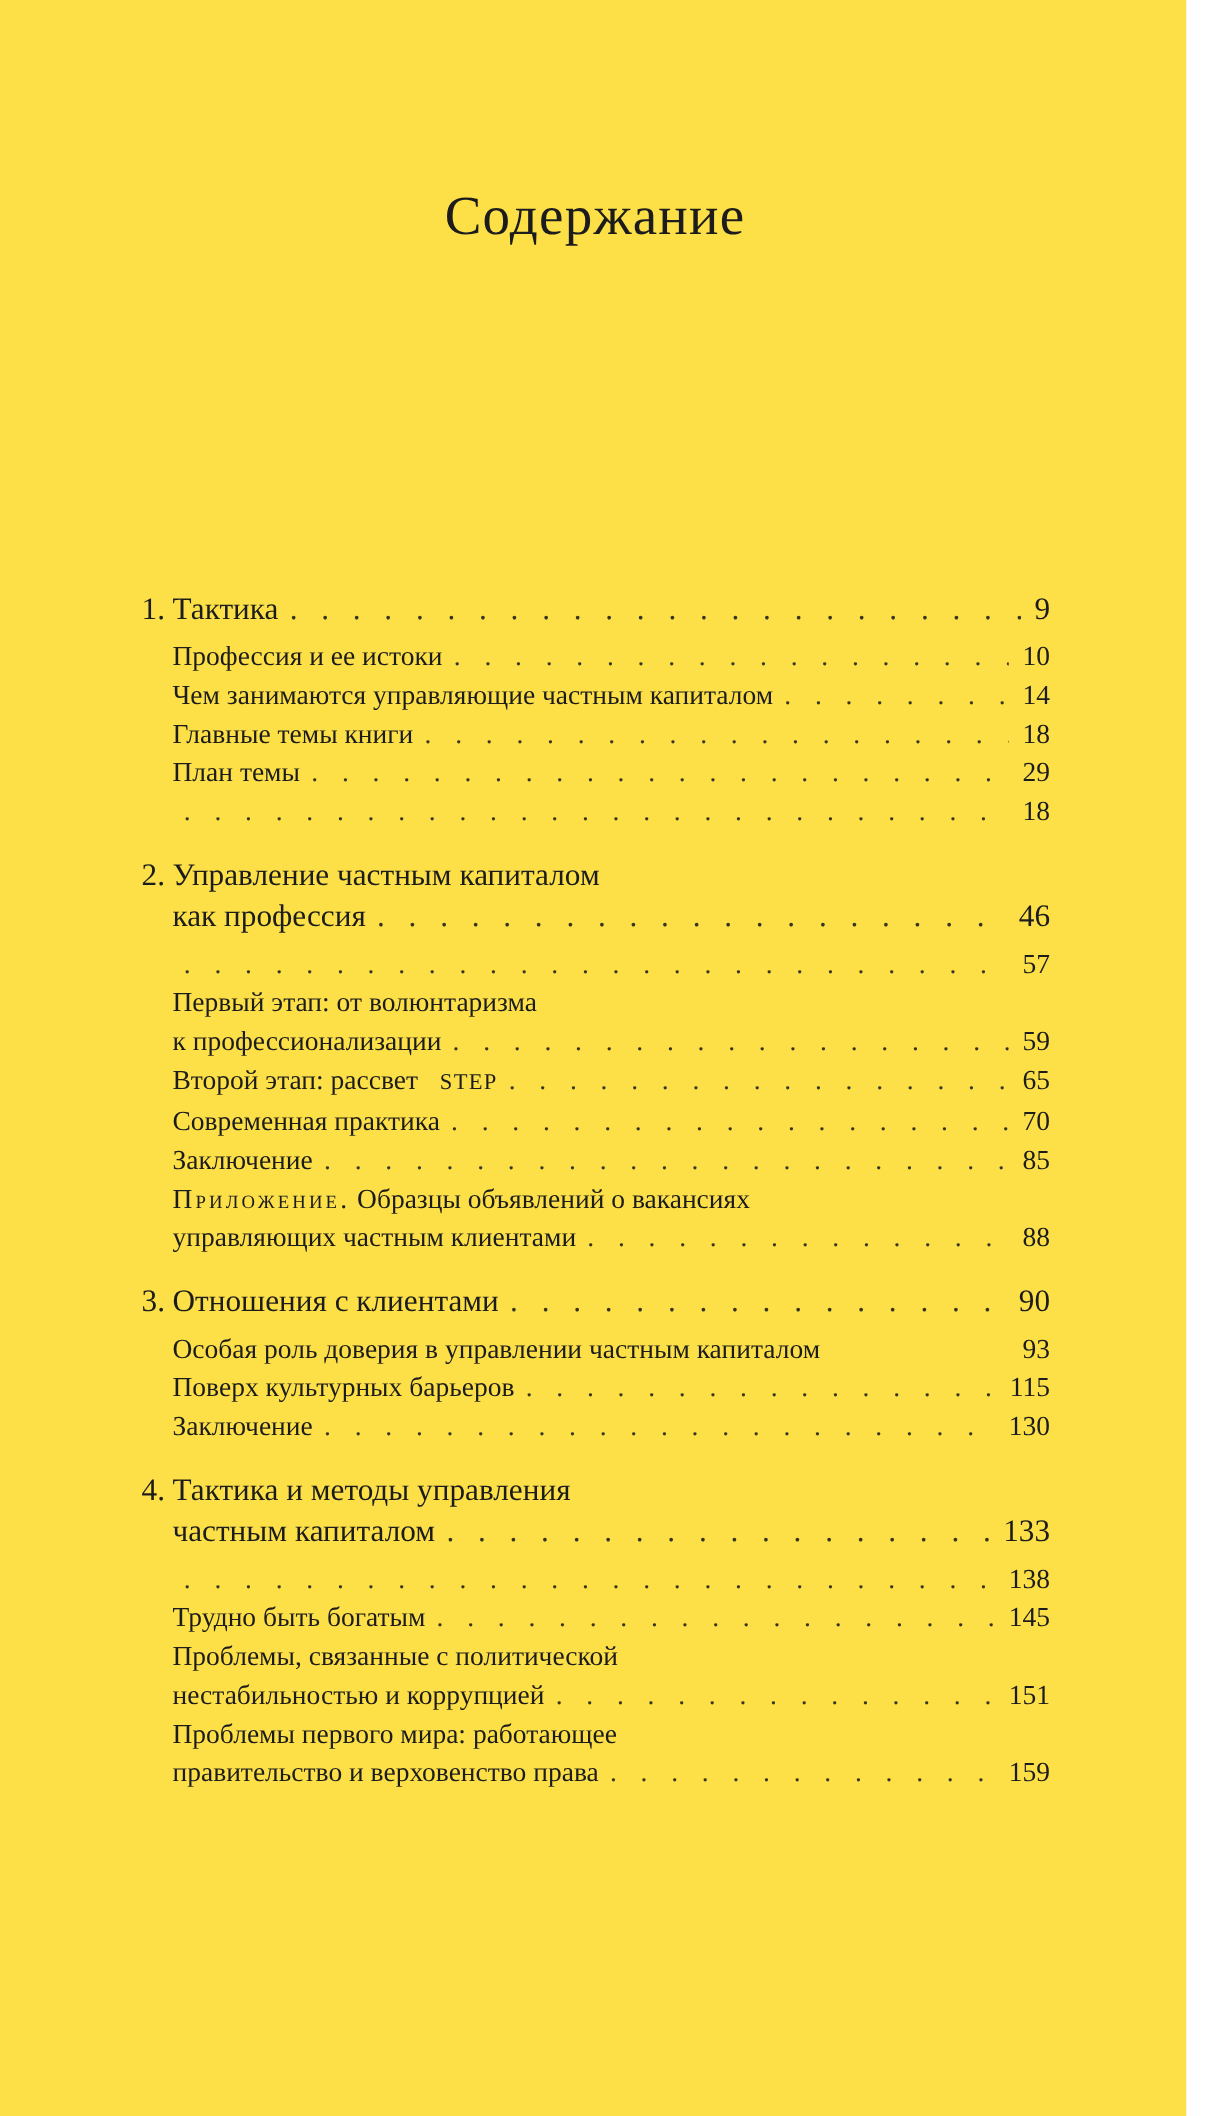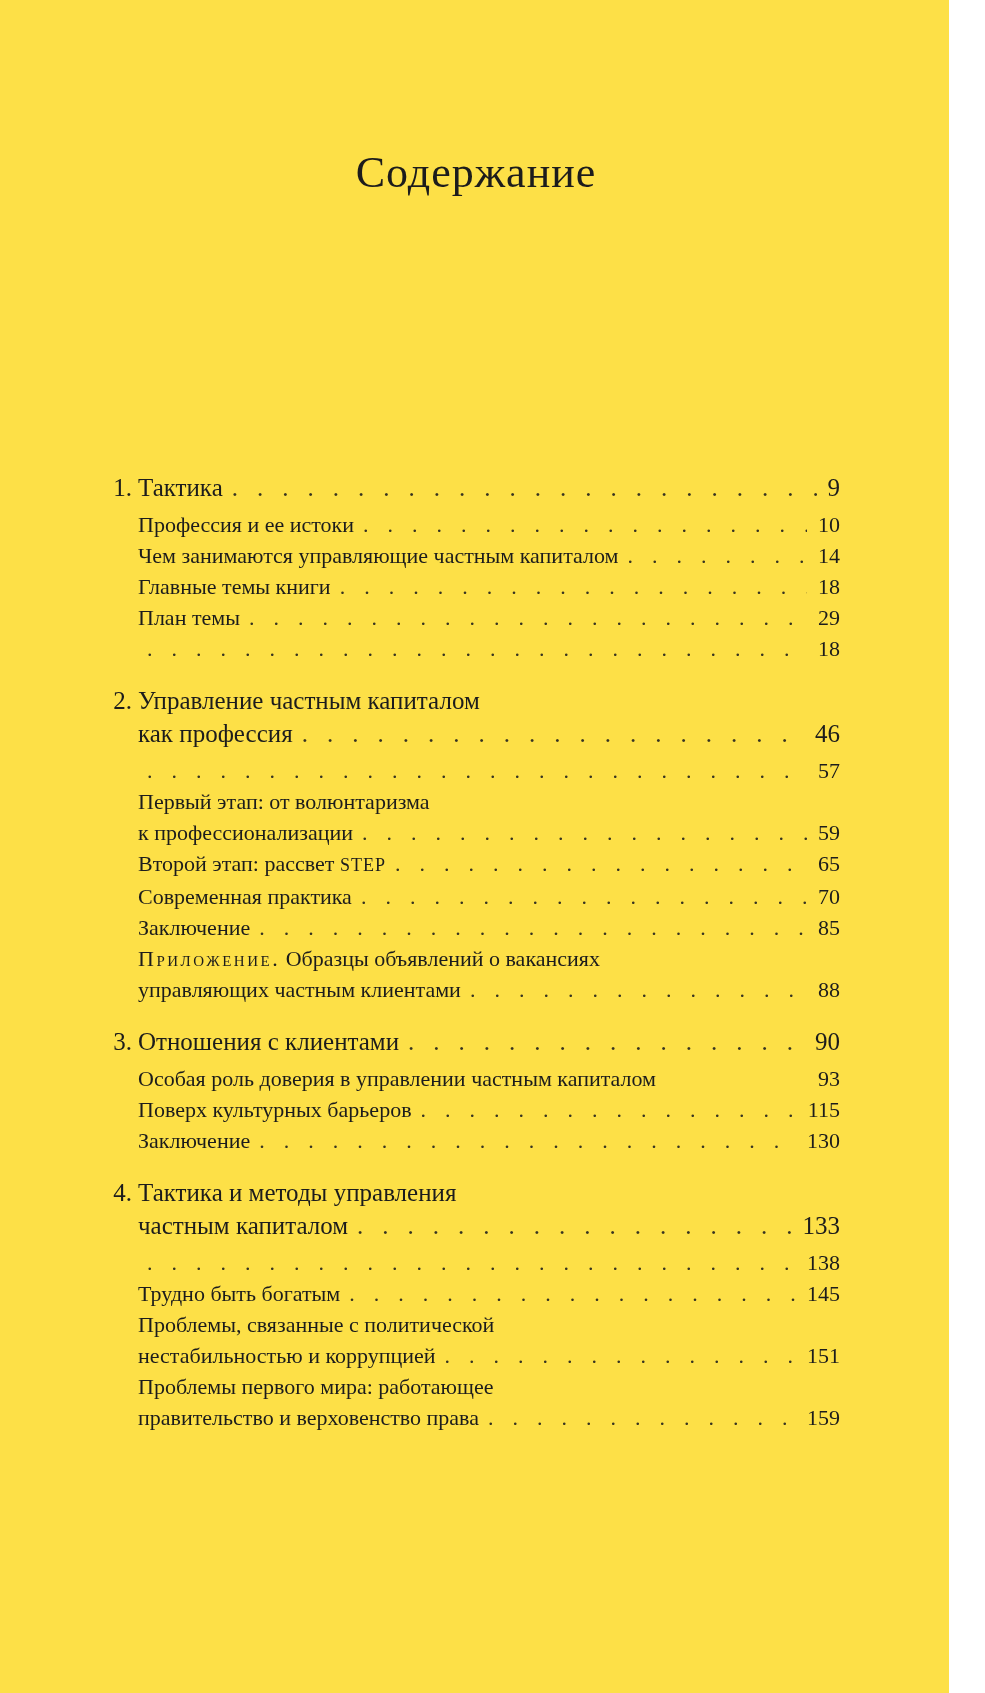--- a/index.html
+++ b/index.html
@@ -31,21 +31,21 @@
     flex:1 1 auto;min-width:0;overflow:hidden;white-space:nowrap;
     margin-left:9px;margin-right:11px;opacity:.88;
   }
   .leader.noDots::after{content:none;}
   .leader::after{
     content:"..................................................";
     letter-spacing:19px;
   }
   .pageNum{flex:0 0 auto;text-align:right;white-space:nowrap;}
   .sc{font-variant:small-caps;letter-spacing:2.5px;}
-  .caps{font-size:0.82em;letter-spacing:1px;}
+  .caps{font-size:0.82em;letter-spacing:1px;margin-left:12px;}
 </style>
 </head>
 <body>
 
 <div class="page">
   <div class="content">
     <h1 class="title">Содержание</h1>
     <div class="toc" id="toc">
         <div class="chapter">
           <div class="heading">

